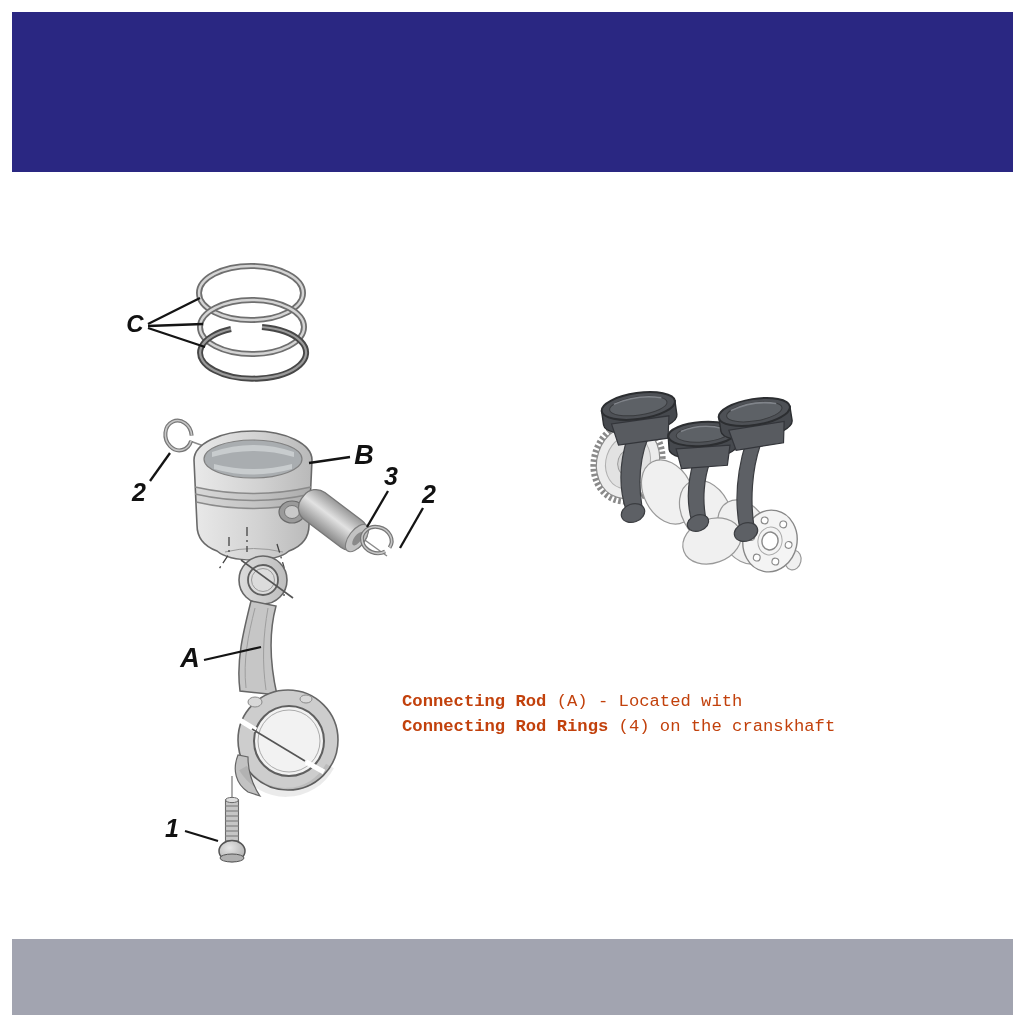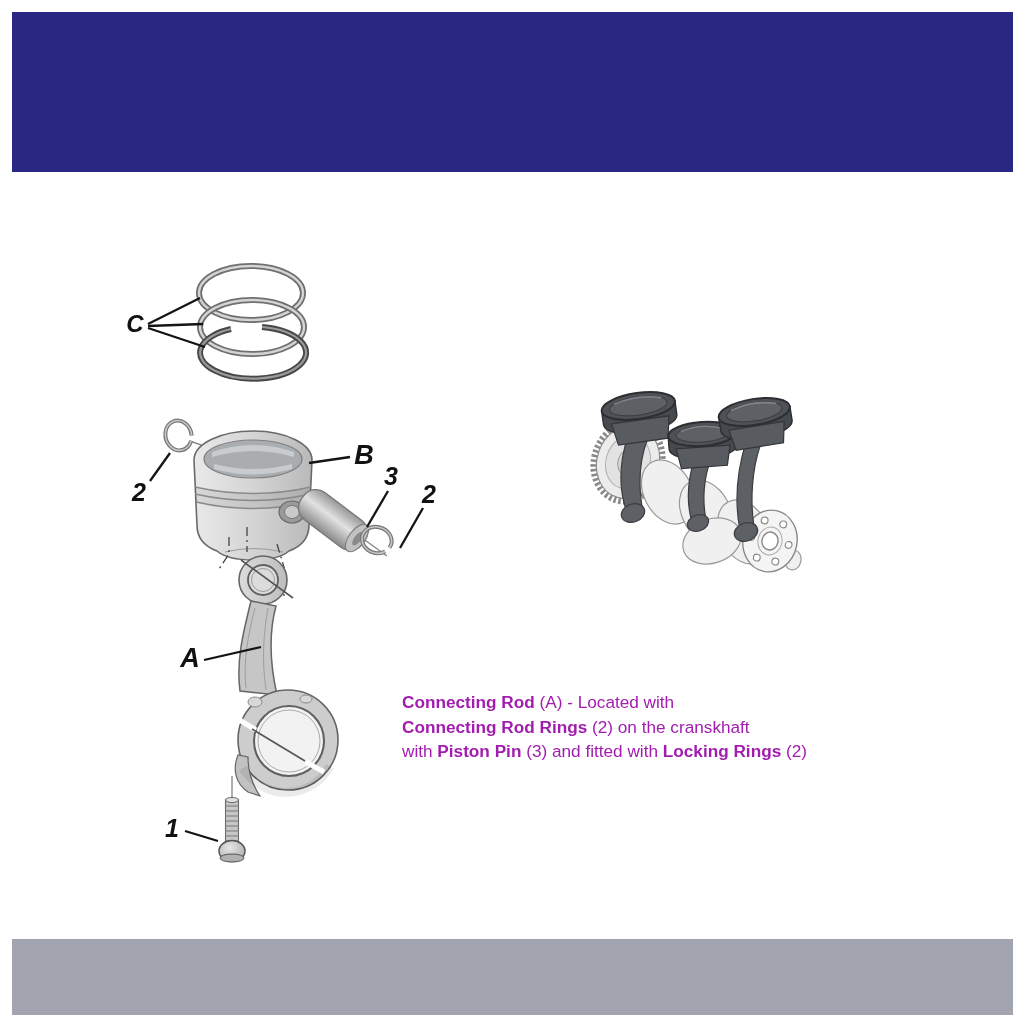--- a/index.html
+++ b/index.html
@@ -2,22 +2,22 @@
 <html><head>
 <meta charset="utf-8">
 <style>
   html,body{margin:0;padding:0;background:#ffffff;width:1024px;height:1024px;overflow:hidden;
     font-family:"Liberation Sans", sans-serif;}
   .page{position:relative;width:1024px;height:1024px;background:#ffffff;}
   .banner-top{position:absolute;left:12px;top:12px;width:1001px;height:160px;background:#2A2782;}
   .banner-bottom{position:absolute;left:12px;top:939px;width:1001px;height:76px;background:#A2A4B0;}
   svg.diagram{position:absolute;left:0;top:0;}
   .callout{font-family:"Liberation Sans",sans-serif;font-style:italic;font-weight:bold;fill:#111;}
-  .legend{position:absolute;left:402px;top:690px;width:490px;color:#a21caf;
-    font-size:17.2px;line-height:24.5px;font-family:Liberation Sans, sans-serif;}
+  .legend{position:absolute;left:402px;top:690px;width:490px;color:#c2410c;
+    font-size:17.2px;line-height:24.5px;font-family:Liberation Mono, monospace;}
   .legend .b{font-weight:bold;}
 </style>
 </head>
 <body>
 
 <div class="page">
 
   <div class="banner-top"></div>
   <div class="banner-bottom"></div>
 
@@ -213,17 +213,16 @@
           <ellipse cx="0" cy="2" rx="36" ry="13" fill="#4e5156" stroke="#2c2e31" stroke-width="2"></ellipse>
           <ellipse cx="0" cy="2" rx="28" ry="9" fill="#5d6166" stroke="#3a3c3f" stroke-width="1"></ellipse>
           <path d="M-23,-3 Q0,-10 23,-3" fill="none" stroke="#80848a" stroke-width="1.6"></path>
         </g>
       </g>
     </g>
   </svg>
 
   <div class="legend">
       <div><span class="b">Connecting Rod</span><span> (A) - Located with</span></div>
-      <div><span class="b">Connecting Rod Rings</span><span> (2) on the cranskhaft</span></div>
-      <div><span>with </span><span class="b">Piston Pin</span><span> (3) and fitted with </span><span class="b">Locking Rings</span><span> (2)</span></div>
+      <div><span class="b">Connecting Rod Rings</span><span> (4) on the cranskhaft</span></div>
     </div>
 
 </div>
 
 </body></html>

